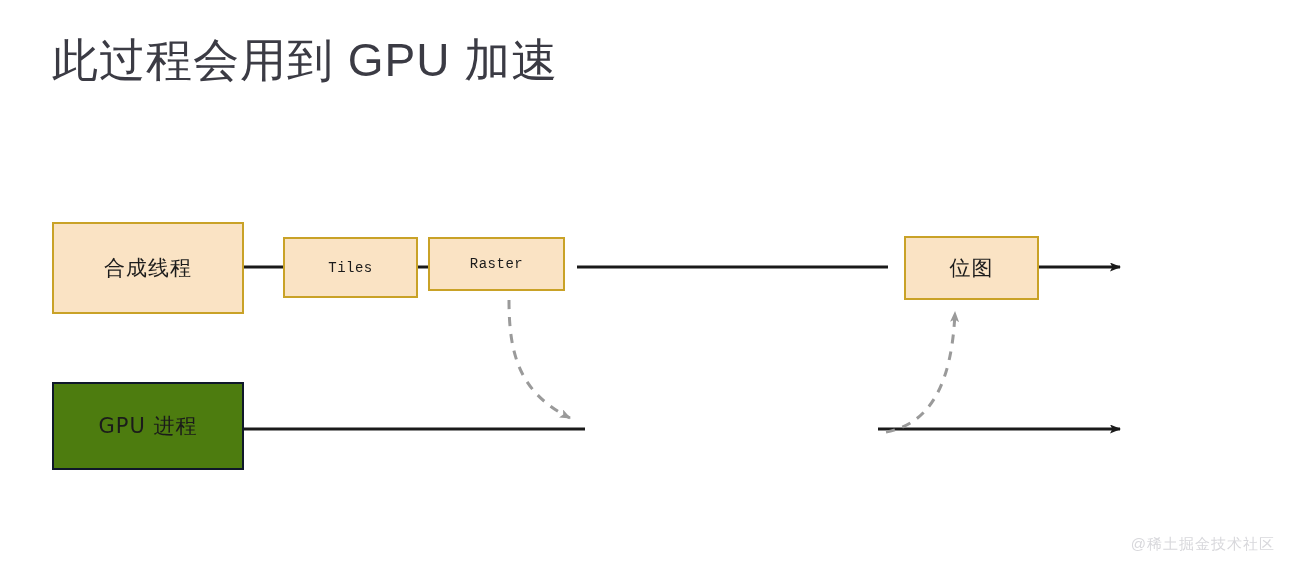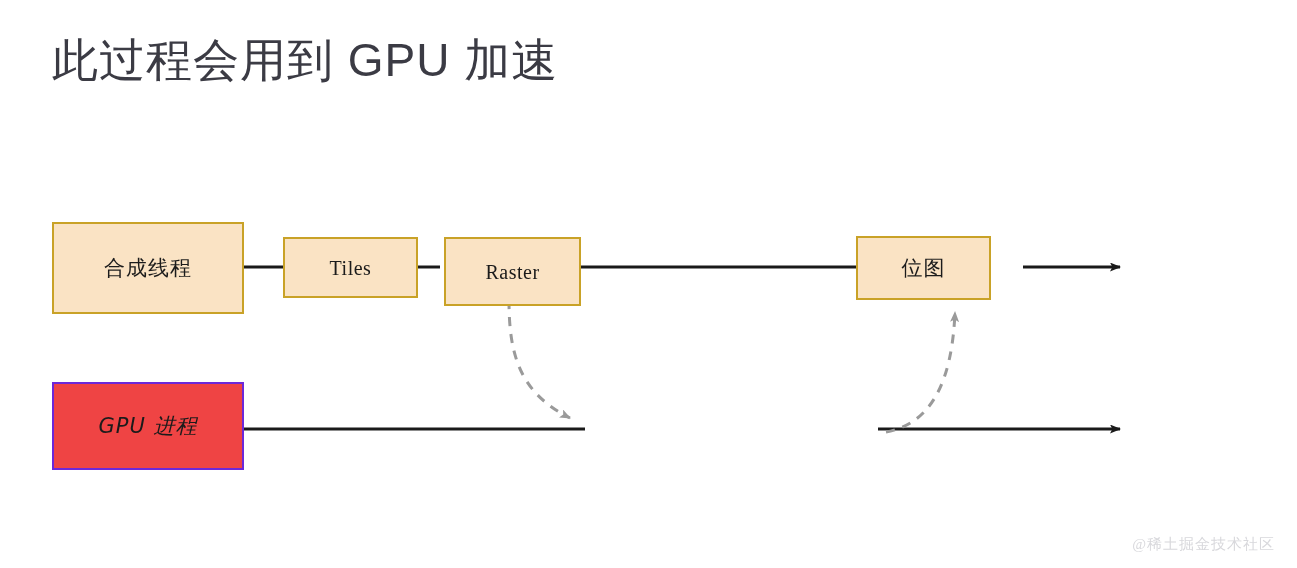--- a/index.html
+++ b/index.html
@@ -40,53 +40,52 @@
     display: flex;
     align-items: center;
     justify-content: center;
     text-align: center;
   }
   .node-orange {
     background: #fae3c4;
     border: 2px solid #c9a227;
   }
   .node-blue {
-    background: #ef4444;
-    border: 2px solid #6d28d9;
-    font-style: italic;
+    background: #4d7c0f;
+    border: 2px solid #0f172a;
   }
   .node-label {
     color: #1b1b1b;
     font-size: 21px;
     letter-spacing: 1px;
     line-height: 1;
   }
   .node-label.mono {
-    font-family: Liberation Serif, serif;
-    font-size: 20px;
+    font-family: Liberation Mono, monospace;
+    font-size: 14px;
     letter-spacing: 0.5px;
   }
   .node-label.cjk {
     font-family: "DejaVu Sans", "Liberation Sans", sans-serif;
   }
   
   #node-composite-thread { left: 52px;  top: 222px; width: 192px; height: 92px; }
   #node-tiles            { left: 283px; top: 237px; width: 135px; height: 61px; }
-  #node-raster           { left: 444px; top: 237px; width: 137px; height: 69px; }
-  #node-bitmap           { left: 856px; top: 236px; width: 135px; height: 64px; }
+  #node-raster           { left: 428px; top: 237px; width: 137px; height: 54px; }
+  #node-bitmap           { left: 904px; top: 236px; width: 135px; height: 64px; }
   #node-gpu-process      { left: 52px;  top: 382px; width: 192px; height: 88px; }
   #node-rasterization    { left: 585px; top: 401px; width: 293px; height: 57px; }
 
   .watermark {
     position: absolute;
     right: 22px;
     bottom: 14px;
     font-size: 15px;
     color: #d8d8dc;
-    font-family: Liberation Serif, serif;
+    font-family: Liberation Sans, sans-serif;
     letter-spacing: 1px;
     white-space: nowrap;
     text-align: center;
   }
 </style>
 </head>
 <body>
 
 <div class="canvas">
 

